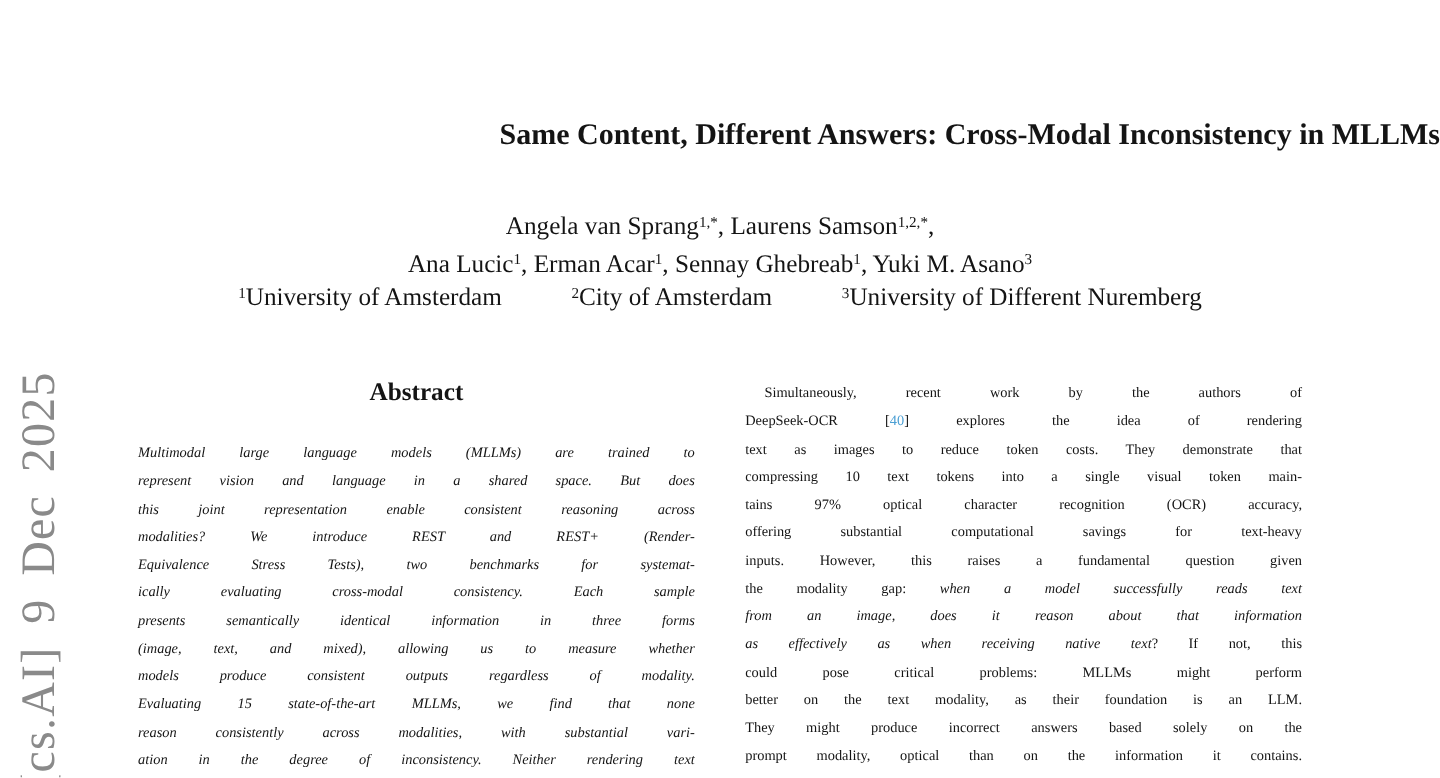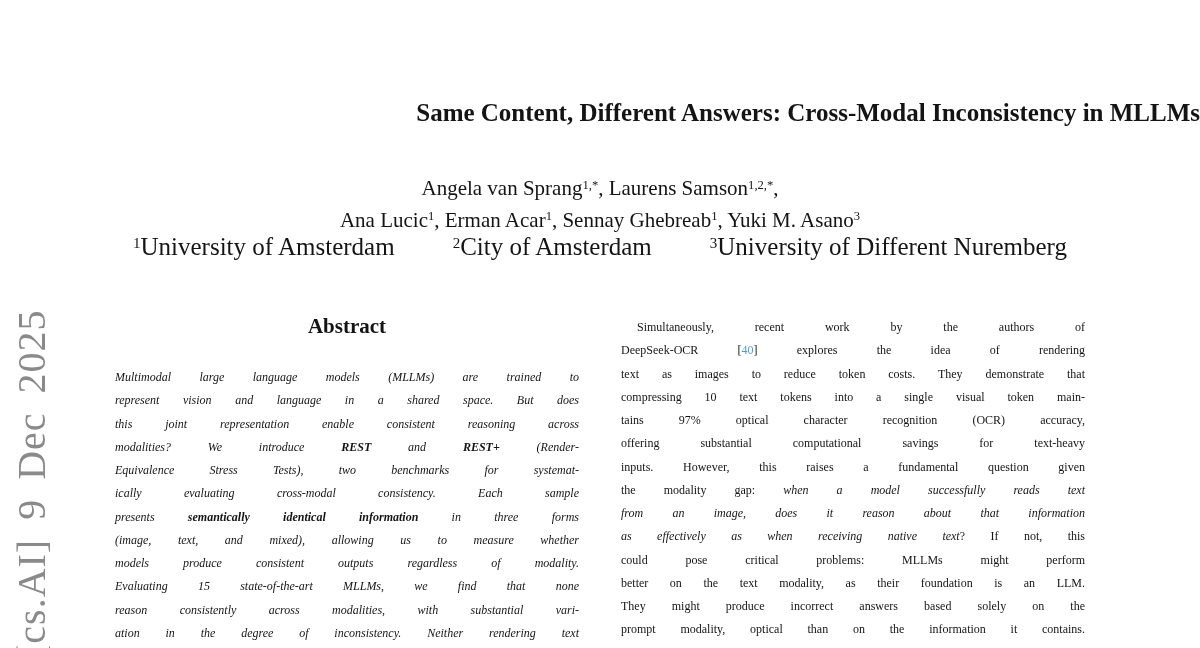--- a/index.html
+++ b/index.html
@@ -18,39 +18,39 @@
     position:absolute;top:98px;left:0;width:1200px;margin:0;
     text-align:right;font-size:25px;font-weight:700;line-height:30px;
   }
   .authors{
     position:absolute;top:174px;left:0;width:1200px;
     text-align:center;font-size:21px;line-height:28.5px;
   }
   .affils{
     position:absolute;top:233px;left:0;width:1200px;
     display:flex;justify-content:center;gap:58px;
-    font-size:25px;line-height:28px;
+    font-size:21px;line-height:28px;
   }
   .col{position:absolute;top:314px;width:464px;}
   .col-left{left:115px;}
   .col-right{left:621px;padding-top:2px;}
   .abstract-heading{
     text-align:center;font-size:21px;font-weight:700;
     line-height:24px;margin-bottom:28px;
   }
   .line{
     display:block;font-size:12px;line-height:23.25px;
     text-align:justify;text-align-last:justify;
     -moz-text-align-last:justify;white-space:normal;
   }
   .abstract-body .line{font-style:italic;}
   .line.indent{text-indent:16px;}
   .s-r{font-style:normal;}
   .s-i{font-style:italic;}
-  .s-bi{font-weight:700;font-style:italic;}
+  .s-bi{font-weight:400;font-style:italic;}
   .s-sup{font-size:60%;position:relative;top:-0.48em;font-style:normal;}
   .s-cite{color:var(--cite,#4a9fd4);}
 </style>
 </head>
 <body>
 
 <div class="page">
 
   <div class="arxiv-stamp" style="color: rgb(138, 138, 138);">[cs.AI] 9 Dec 2025</div>
 

